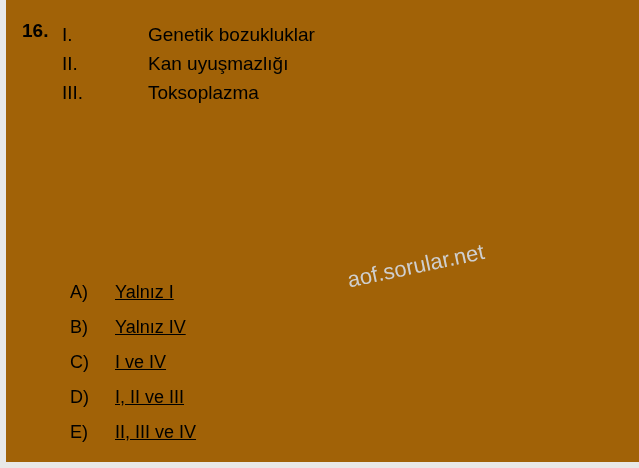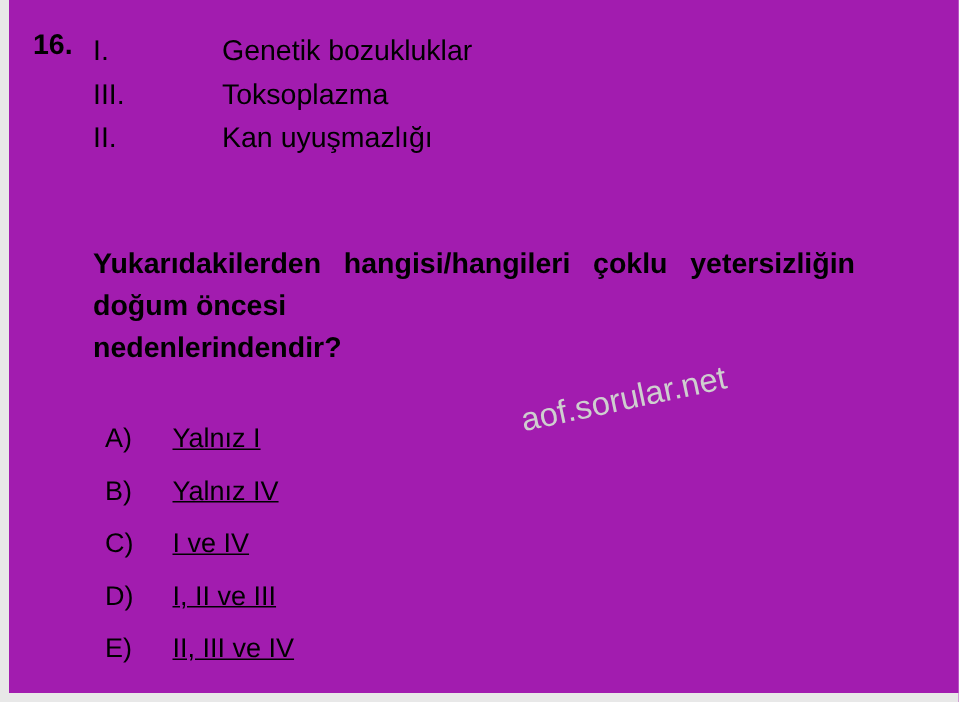--- a/index.html
+++ b/index.html
@@ -11,21 +11,21 @@
     height: 468px;
     background: #ffffff;
     font-family: "Liberation Sans", sans-serif;
     color: #000000;
     position: relative;
     overflow: hidden;
   }
   .page {
     position: absolute;
     inset: 0;
-    background: #a21caf;
+    background: #a16207;
   }
   
   .left-rule {
     position: absolute;
     left: 0;
     top: 0;
     width: 6px;
     height: 468px;
     background: #e8e8e8;
   }
@@ -128,34 +128,29 @@
   <div class="bottom-rule"></div>
 
   <div class="q-number">16.</div>
 
   <div class="roman-list">
     <div class="roman-item">
       <span class="roman-label">I.</span>
       <span class="roman-text">Genetik bozukluklar</span>
     </div>
     <div class="roman-item">
+      <span class="roman-label">II.</span>
+      <span class="roman-text">Kan uyuşmazlığı</span>
+    </div>
+    <div class="roman-item">
       <span class="roman-label">III.</span>
       <span class="roman-text">Toksoplazma</span>
     </div>
-    <div class="roman-item">
-      <span class="roman-label">II.</span>
-      <span class="roman-text">Kan uyuşmazlığı</span>
-    </div>
   </div>
 
-  <div class="stem">
-    <span>Yukarıdakilerden hangisi/hangileri çoklu</span>
-    <span>yetersizliğin doğum öncesi</span>
-    <span class="last-line">nedenlerindendir?</span>
-  </div>
 
   <div class="options">
     <div class="option">
       <span class="opt-label">A)</span>
       <span class="opt-text">Yalnız I</span>
     </div>
     <div class="option">
       <span class="opt-label">B)</span>
       <span class="opt-text">Yalnız IV</span>
     </div>

